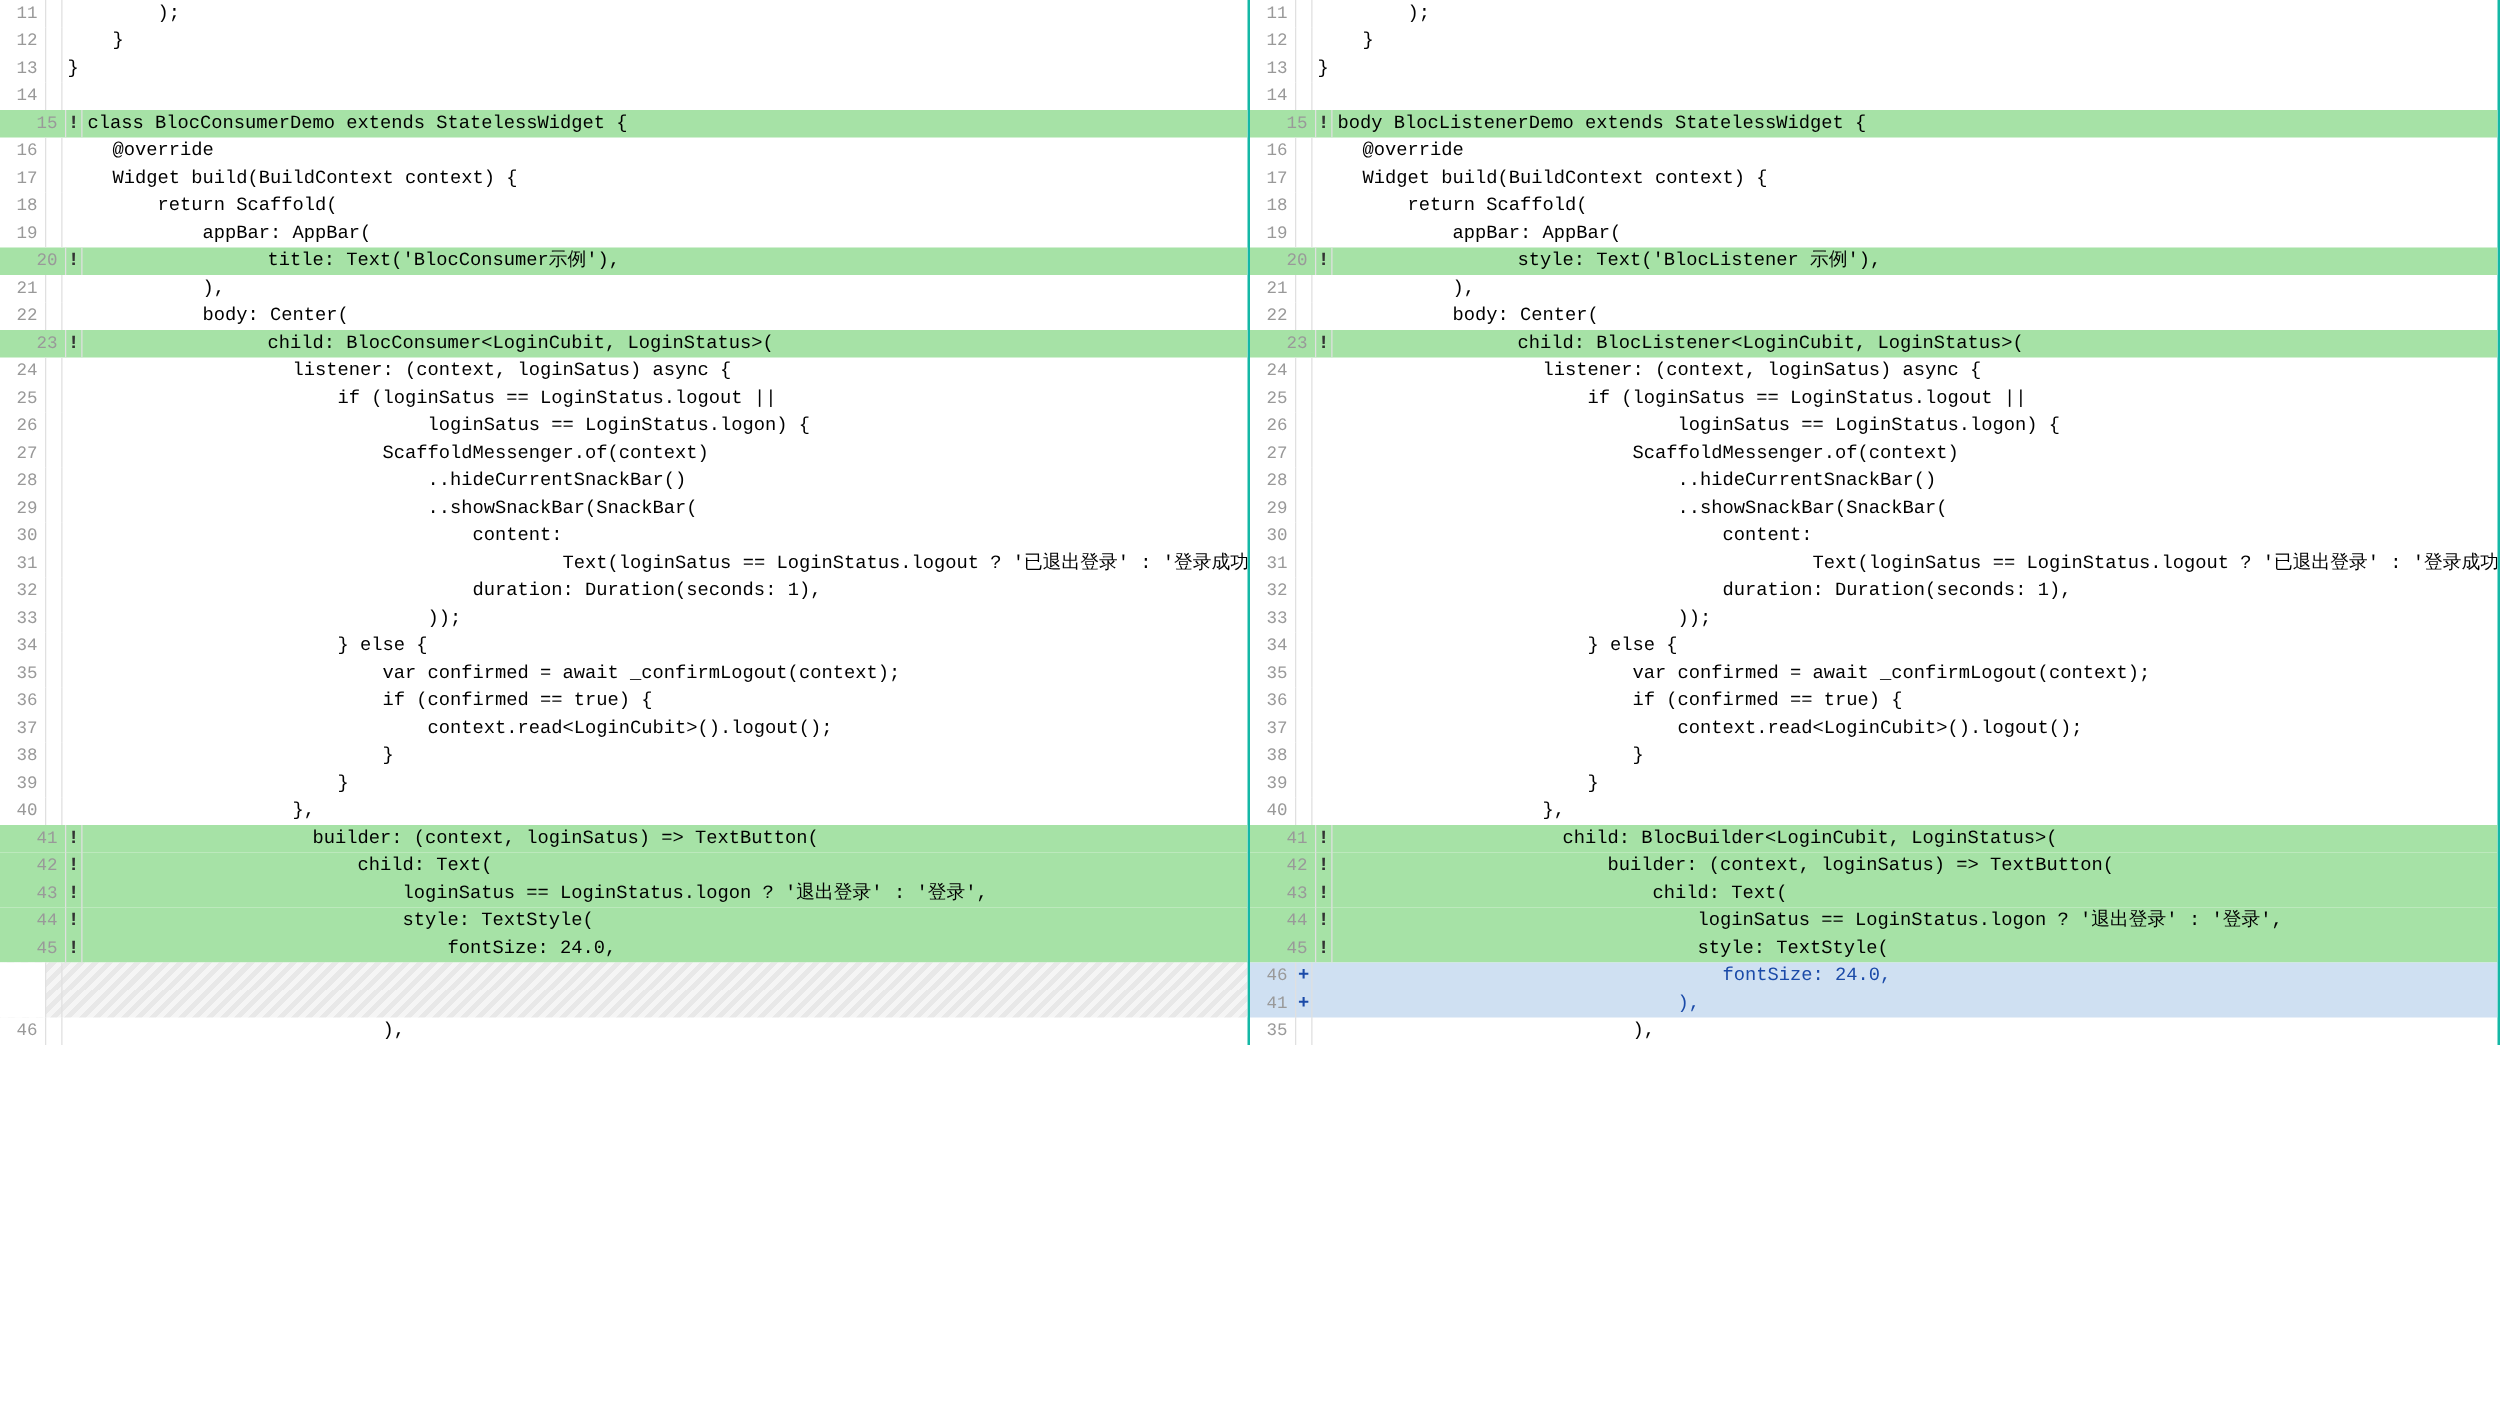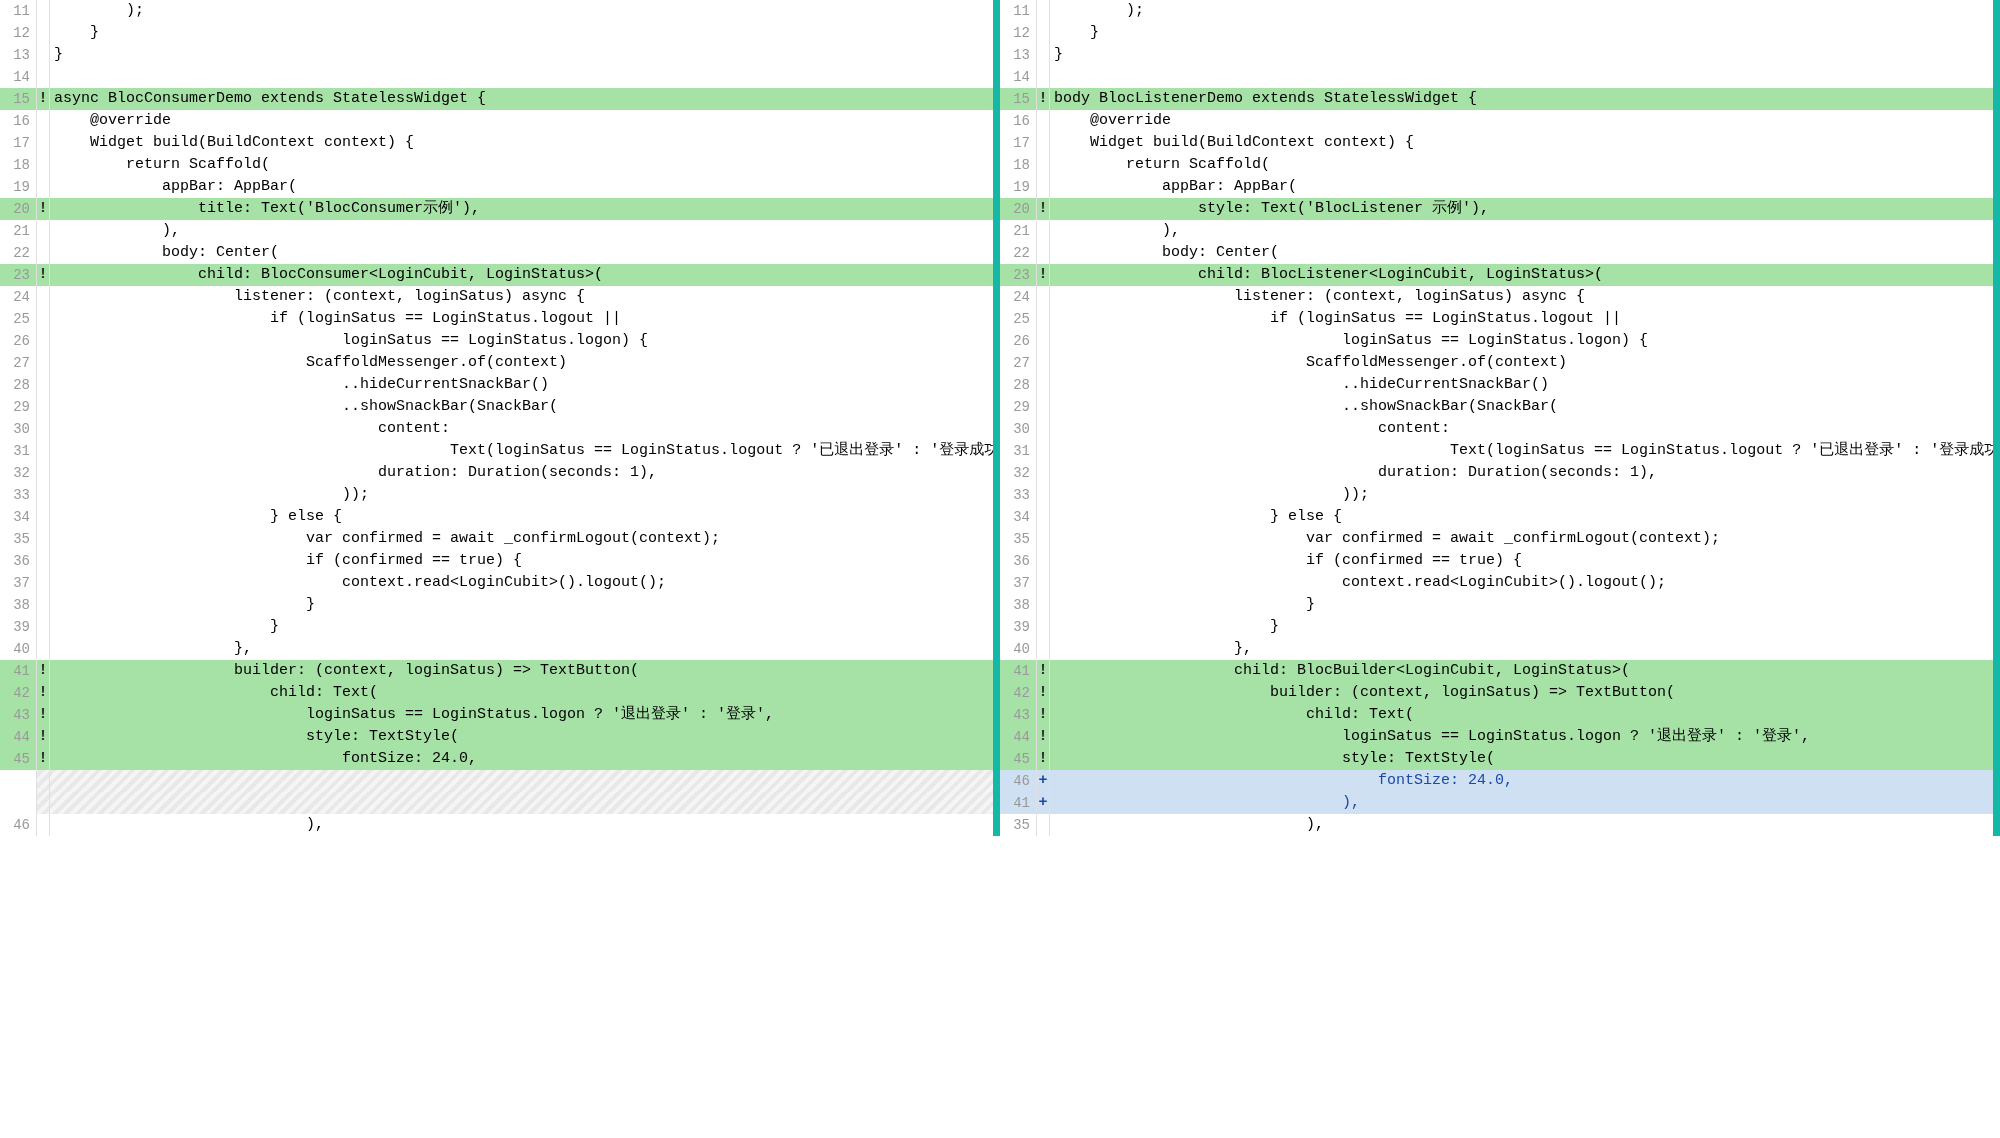--- a/index.html
+++ b/index.html
@@ -7,21 +7,21 @@
     font-family: "Menlo", "Consolas", "Courier New", monospace;
     font-size: 15px;
     background: #fff;
     display: flex;
     width: 2000px;
     height: auto;
   }
   .pane {
     flex: 1;
     overflow-x: hidden;
-    border-right: 7px solid #14b8a6;
+    border-right: 2px solid #14b8a6;
   }
   .line {
     display: flex;
     align-items: stretch;
     min-height: 22px;
     line-height: 22px;
     white-space: pre;
   }
   .ln {
     width: 36px;
@@ -39,21 +39,21 @@
     border-left: 1px solid #e0e0e0;
     border-right: 1px solid #e0e0e0;
     font-weight: bold;
     color: #333;
   }
   .code {
     flex: 1;
     padding-left: 4px;
     overflow: hidden;
   }
-  .hl-green { background: #a6e2a6; }
+  .hl-green { background: #a6e2a6; padding-left: 16px; }
   .hl-green .code, .hl-green .marker { }
   .hl-blue { background: #cfe0f2; }
   .hl-blue .code { color: #1a4aa8; }
   .hl-blue .marker { color: #1a4aa8; }
   .dashed {
     background: repeating-linear-gradient(
       135deg,
       #f5f5f5 0,
       #f5f5f5 4px,
       #e8e8e8 4px,
@@ -63,21 +63,21 @@
   .dashed .ln { background: #fff; }
 </style>
 </head>
 <body>
 
 <div class="pane" id="pane-left">
     <div class="line"><span class="ln">11</span><span class="marker"></span><span class="code">        <span>);</span></span></div>
     <div class="line"><span class="ln">12</span><span class="marker"></span><span class="code">    <span>}</span></span></div>
     <div class="line"><span class="ln">13</span><span class="marker"></span><span class="code"><span>}</span></span></div>
     <div class="line"><span class="ln">14</span><span class="marker"></span><span class="code"><span></span></span></div>
-    <div class="line hl-green"><span class="ln">15</span><span class="marker">!</span><span class="code"><span>async BlocConsumerDemo extends StatelessWidget {</span></span></div>
+    <div class="line hl-green"><span class="ln">15</span><span class="marker">!</span><span class="code"><span>class BlocConsumerDemo extends StatelessWidget {</span></span></div>
     <div class="line"><span class="ln">16</span><span class="marker"></span><span class="code">    <span>@override</span></span></div>
     <div class="line"><span class="ln">17</span><span class="marker"></span><span class="code">    <span>Widget build(BuildContext context) {</span></span></div>
     <div class="line"><span class="ln">18</span><span class="marker"></span><span class="code">        <span>return Scaffold(</span></span></div>
     <div class="line"><span class="ln">19</span><span class="marker"></span><span class="code">            <span>appBar: AppBar(</span></span></div>
     <div class="line hl-green"><span class="ln">20</span><span class="marker">!</span><span class="code">                <span>title: Text('BlocConsumer示例'),</span></span></div>
     <div class="line"><span class="ln">21</span><span class="marker"></span><span class="code">            <span>),</span></span></div>
     <div class="line"><span class="ln">22</span><span class="marker"></span><span class="code">            <span>body: Center(</span></span></div>
     <div class="line hl-green"><span class="ln">23</span><span class="marker">!</span><span class="code">                <span>child: BlocConsumer&lt;LoginCubit, LoginStatus&gt;(</span></span></div>
     <div class="line"><span class="ln">24</span><span class="marker"></span><span class="code">                    <span>listener: (context, loginSatus) async {</span></span></div>
     <div class="line"><span class="ln">25</span><span class="marker"></span><span class="code">                        <span>if (loginSatus == LoginStatus.logout ||</span></span></div>

